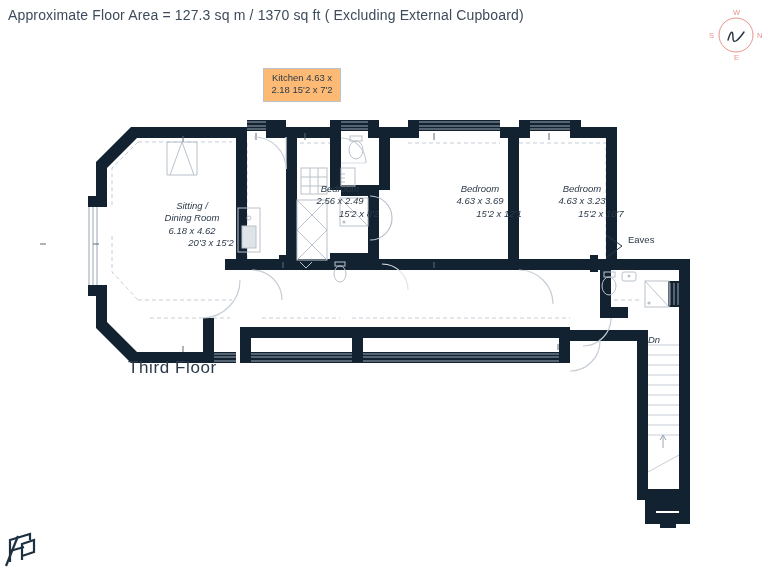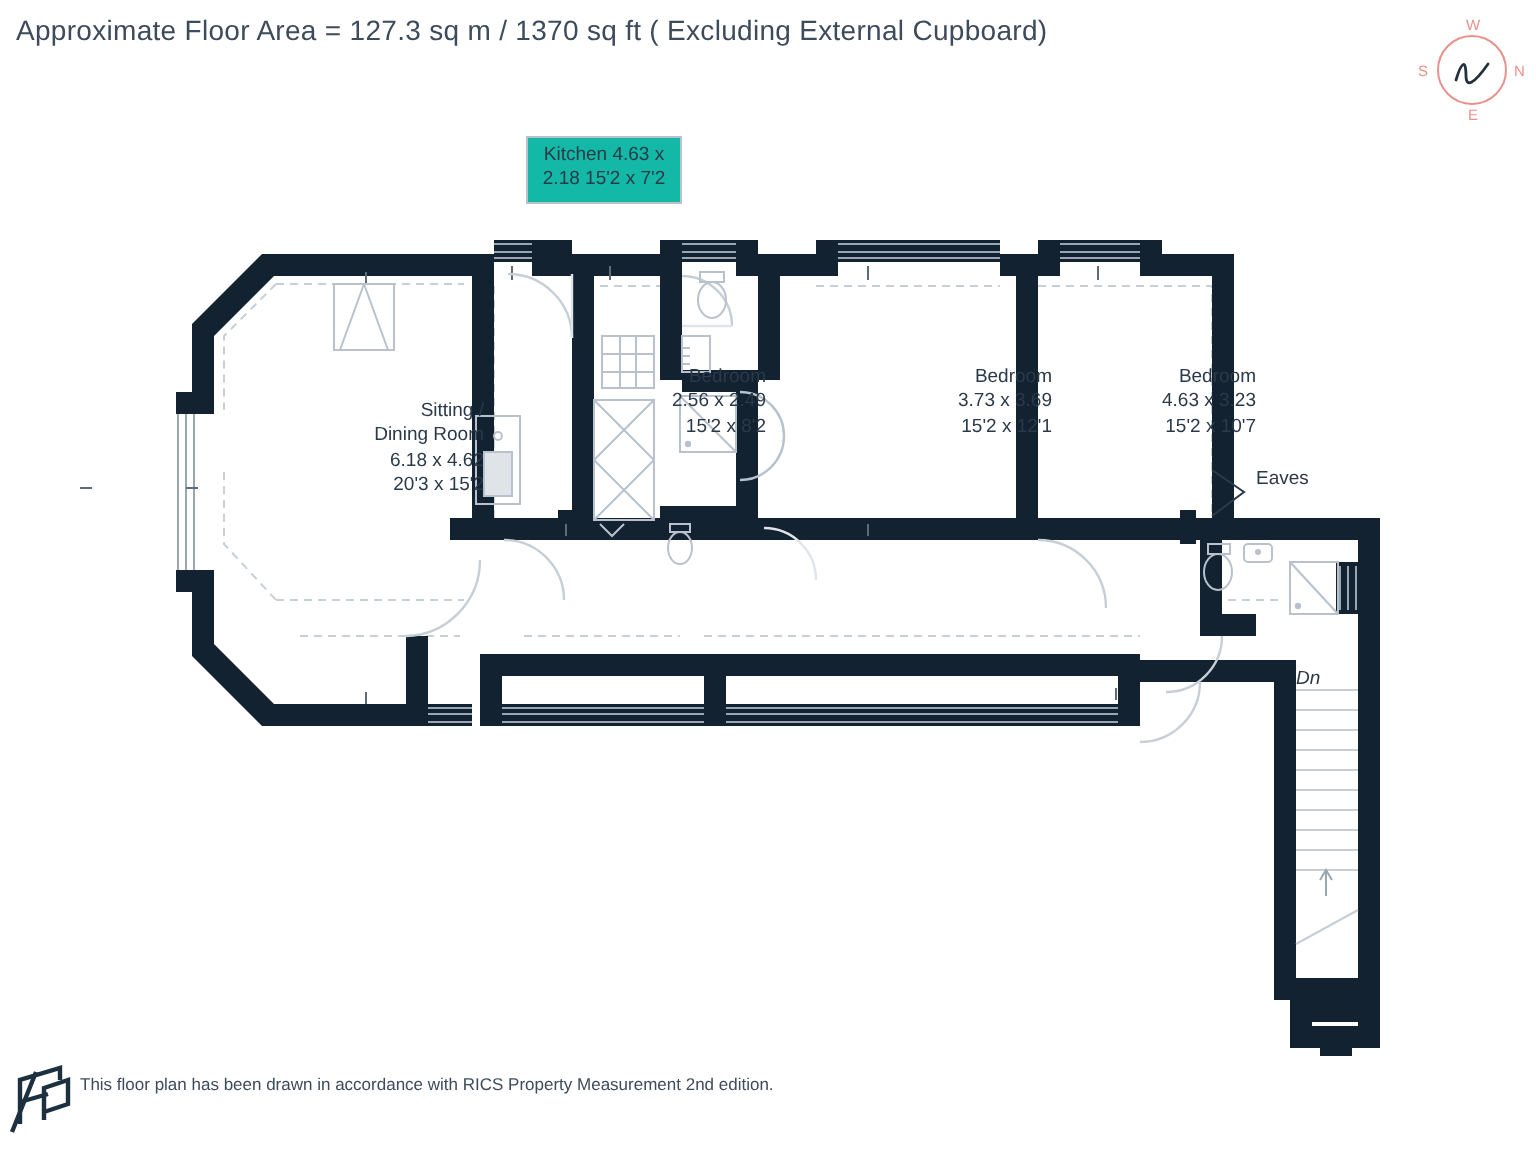--- a/index.html
+++ b/index.html
@@ -38,37 +38,38 @@
     letter-spacing: 0.6px;
     color: #2b3a49;
   }
   .plan-svg {
     position: absolute;
     left: 0;
     top: 0;
   }
   .room-label {
     position: absolute;
-    text-align: right;
+    text-align: center;
     font-size: 9.5px;
     line-height: 12.4px;
     color: #2b3a49;
     white-space: nowrap;
+    font-style: italic;
   }
   .room-label .nm { display: block; }
   .room-label .dm { display: block; }
   .room-label .df { display: block; margin-left: 38px; }
   .kitchen-box {
     position: absolute;
     left: 263px;
     top: 68px;
     width: 68px;
     padding: 3px 4px 4px 4px;
     border: 1px solid #b9c2cc;
-    background: #14b8a6;
+    background: #fdba74;
     text-align: center;
     font-size: 9.5px;
     line-height: 12.4px;
     color: #2b3a49;
   }
   .small-tag {
     position: absolute;
     font-size: 9.5px;
     color: #2b3a49;
     white-space: nowrap;
@@ -393,39 +394,39 @@
   </div>
 
   <div class="room-label" style="left:297px; top:183px; width:86px;">
     <span class="nm">Bedroom</span>
     <span class="dm">2.56 x 2.49</span>
     <span class="df">15'2 x 8'2</span>
   </div>
 
   <div class="room-label" style="left:434px; top:183px; width:92px;">
     <span class="nm">Bedroom</span>
-    <span class="dm">3.73 x 3.69</span>
+    <span class="dm">4.63 x 3.69</span>
     <span class="df">15'2 x 12'1</span>
   </div>
 
   <div class="room-label" style="left:536px; top:183px; width:92px;">
     <span class="nm">Bedroom</span>
     <span class="dm">4.63 x 3.23</span>
     <span class="df">15'2 x 10'7</span>
   </div>
 
   <div class="small-tag" style="left:628px; top:234px;">Eaves</div>
 
   <div class="small-tag" style="left:648px; top:334px;font-style:italic;">Dn</div>
 
+  <div class="floor-title">Third Floor</div>
 
   <div class="compass">
     <span class="compass-letter" style="left:24px; top:0px;">W</span>
     <span class="compass-letter" style="left:0px; top:23px;">S</span>
     <span class="compass-letter" style="left:48px; top:23px;">N</span>
     <span class="compass-letter" style="left:25px; top:45px;">E</span>
   </div>
 
   <div class="footer-text">
-    <div>This floor plan has been drawn in accordance with RICS Property Measurement 2nd edition.</div>
   </div>
 
 </div>
 
 </body></html>

